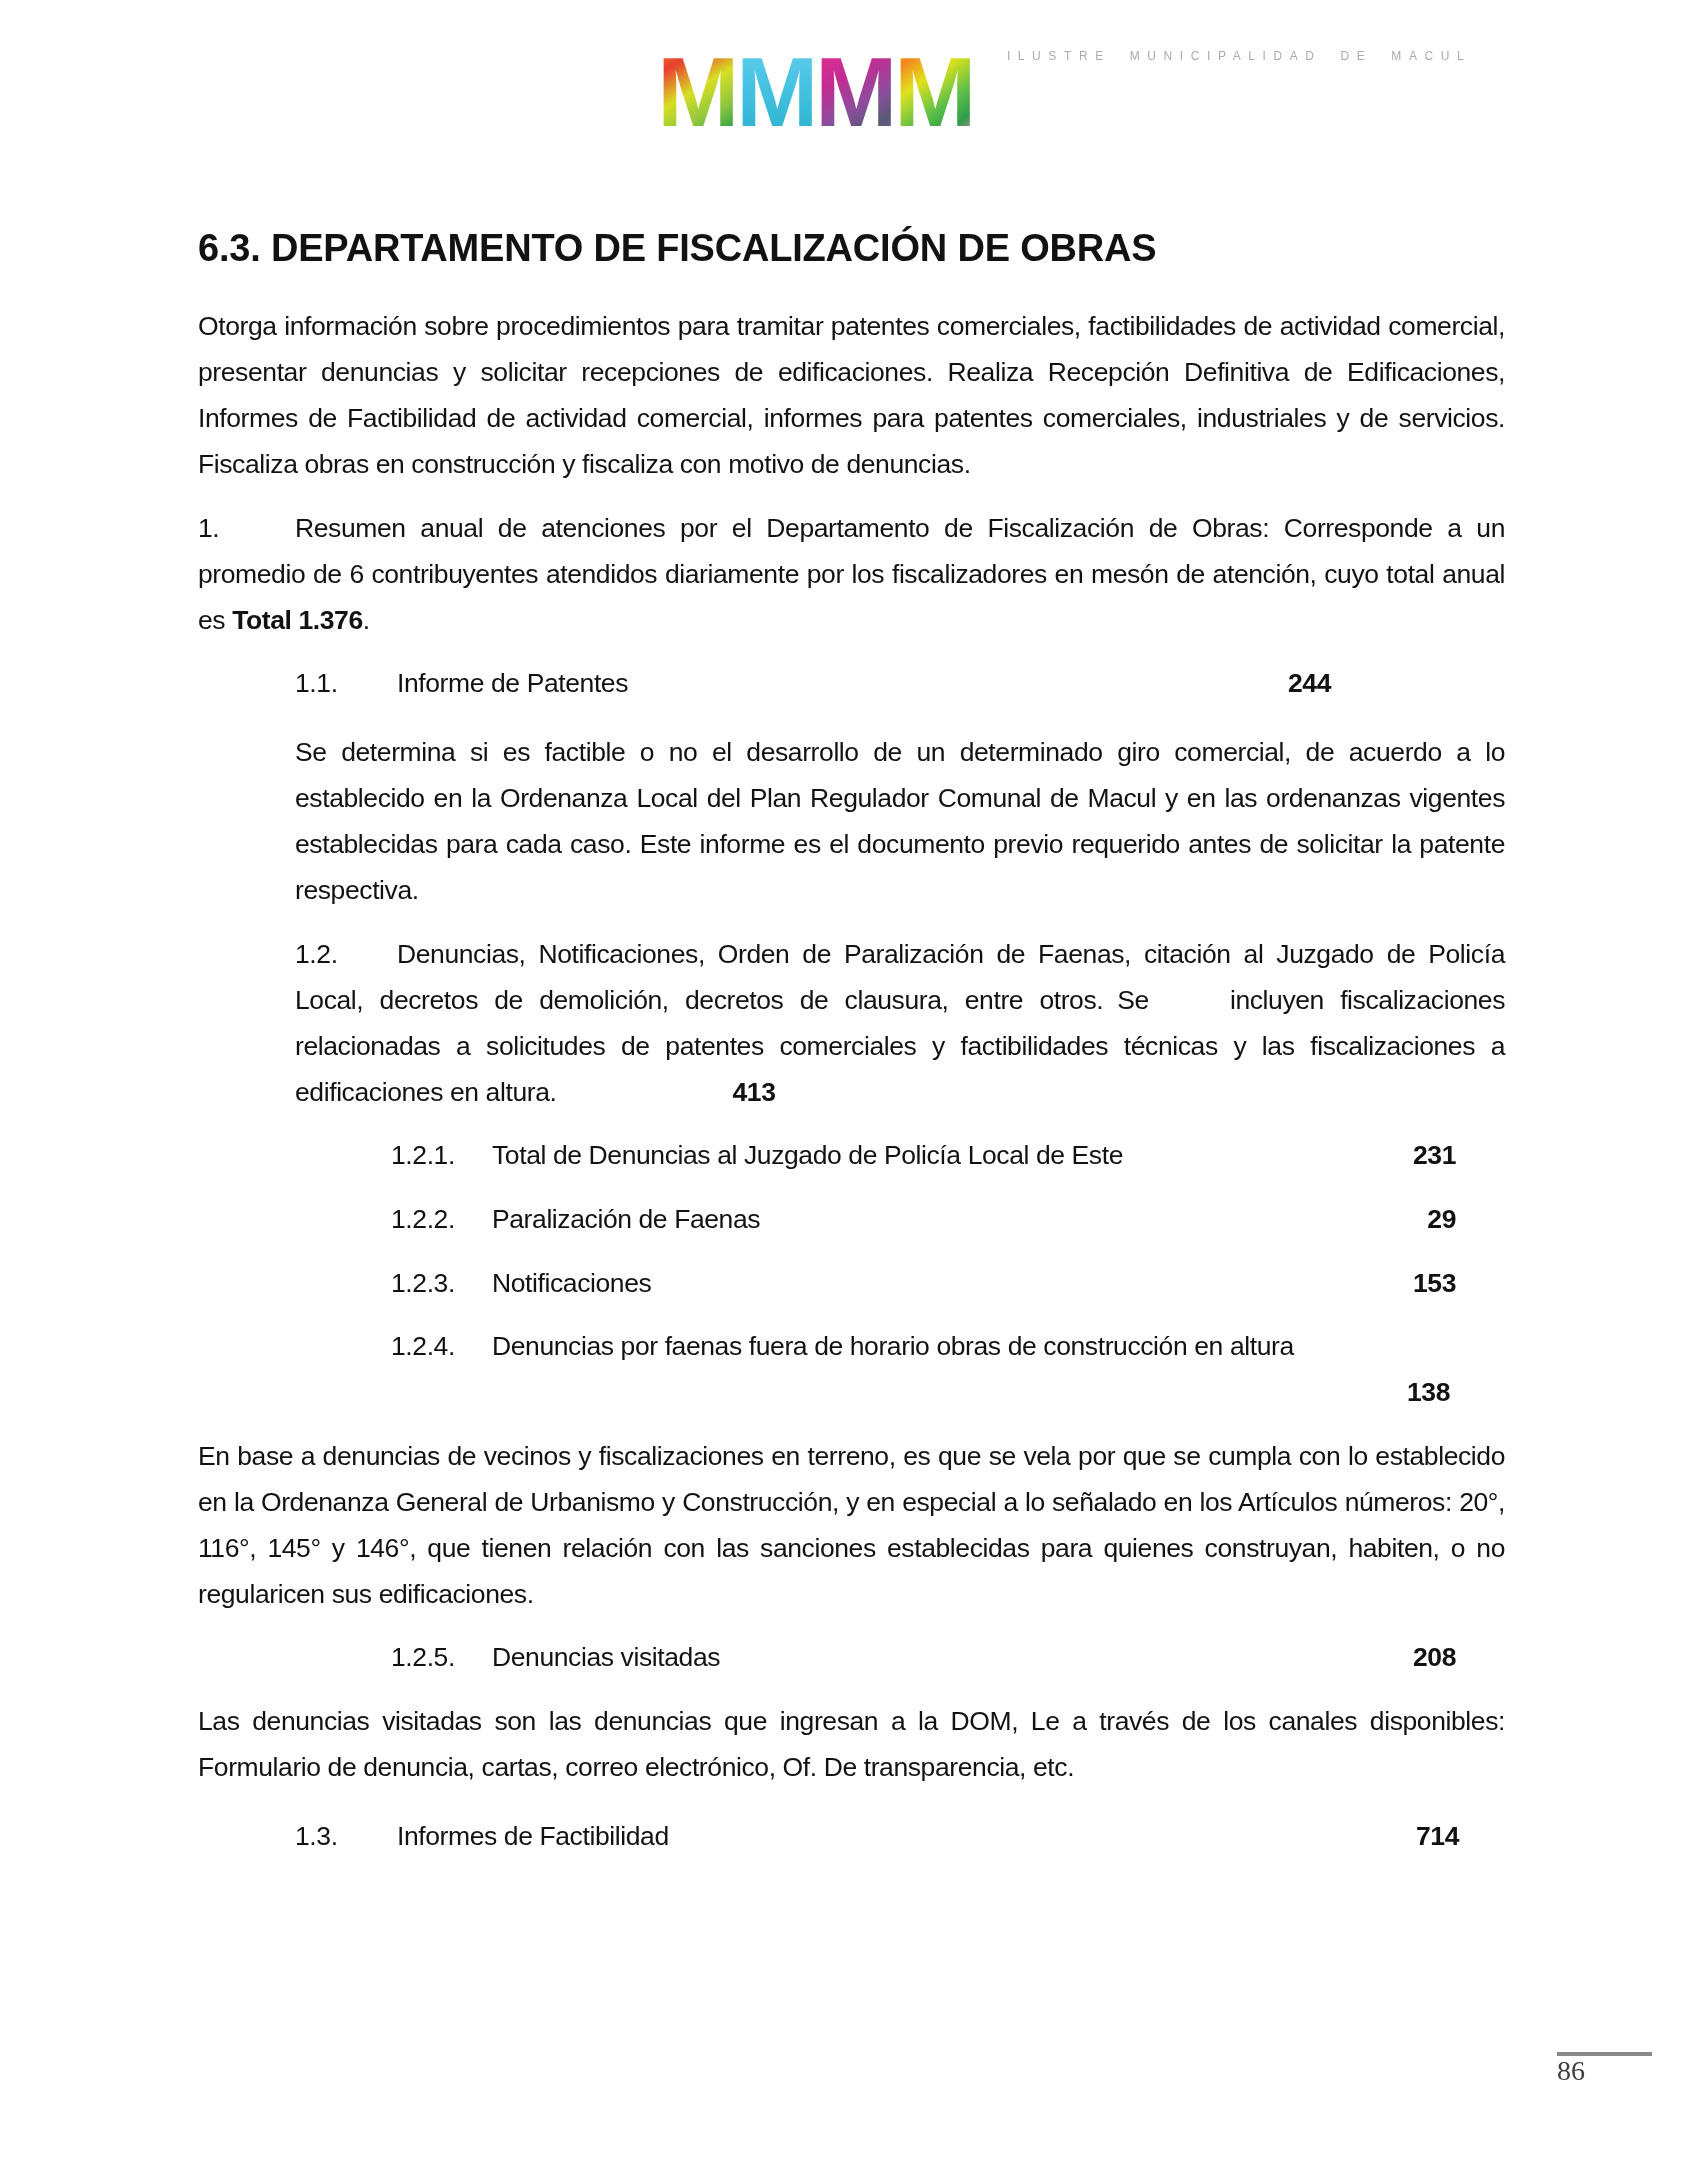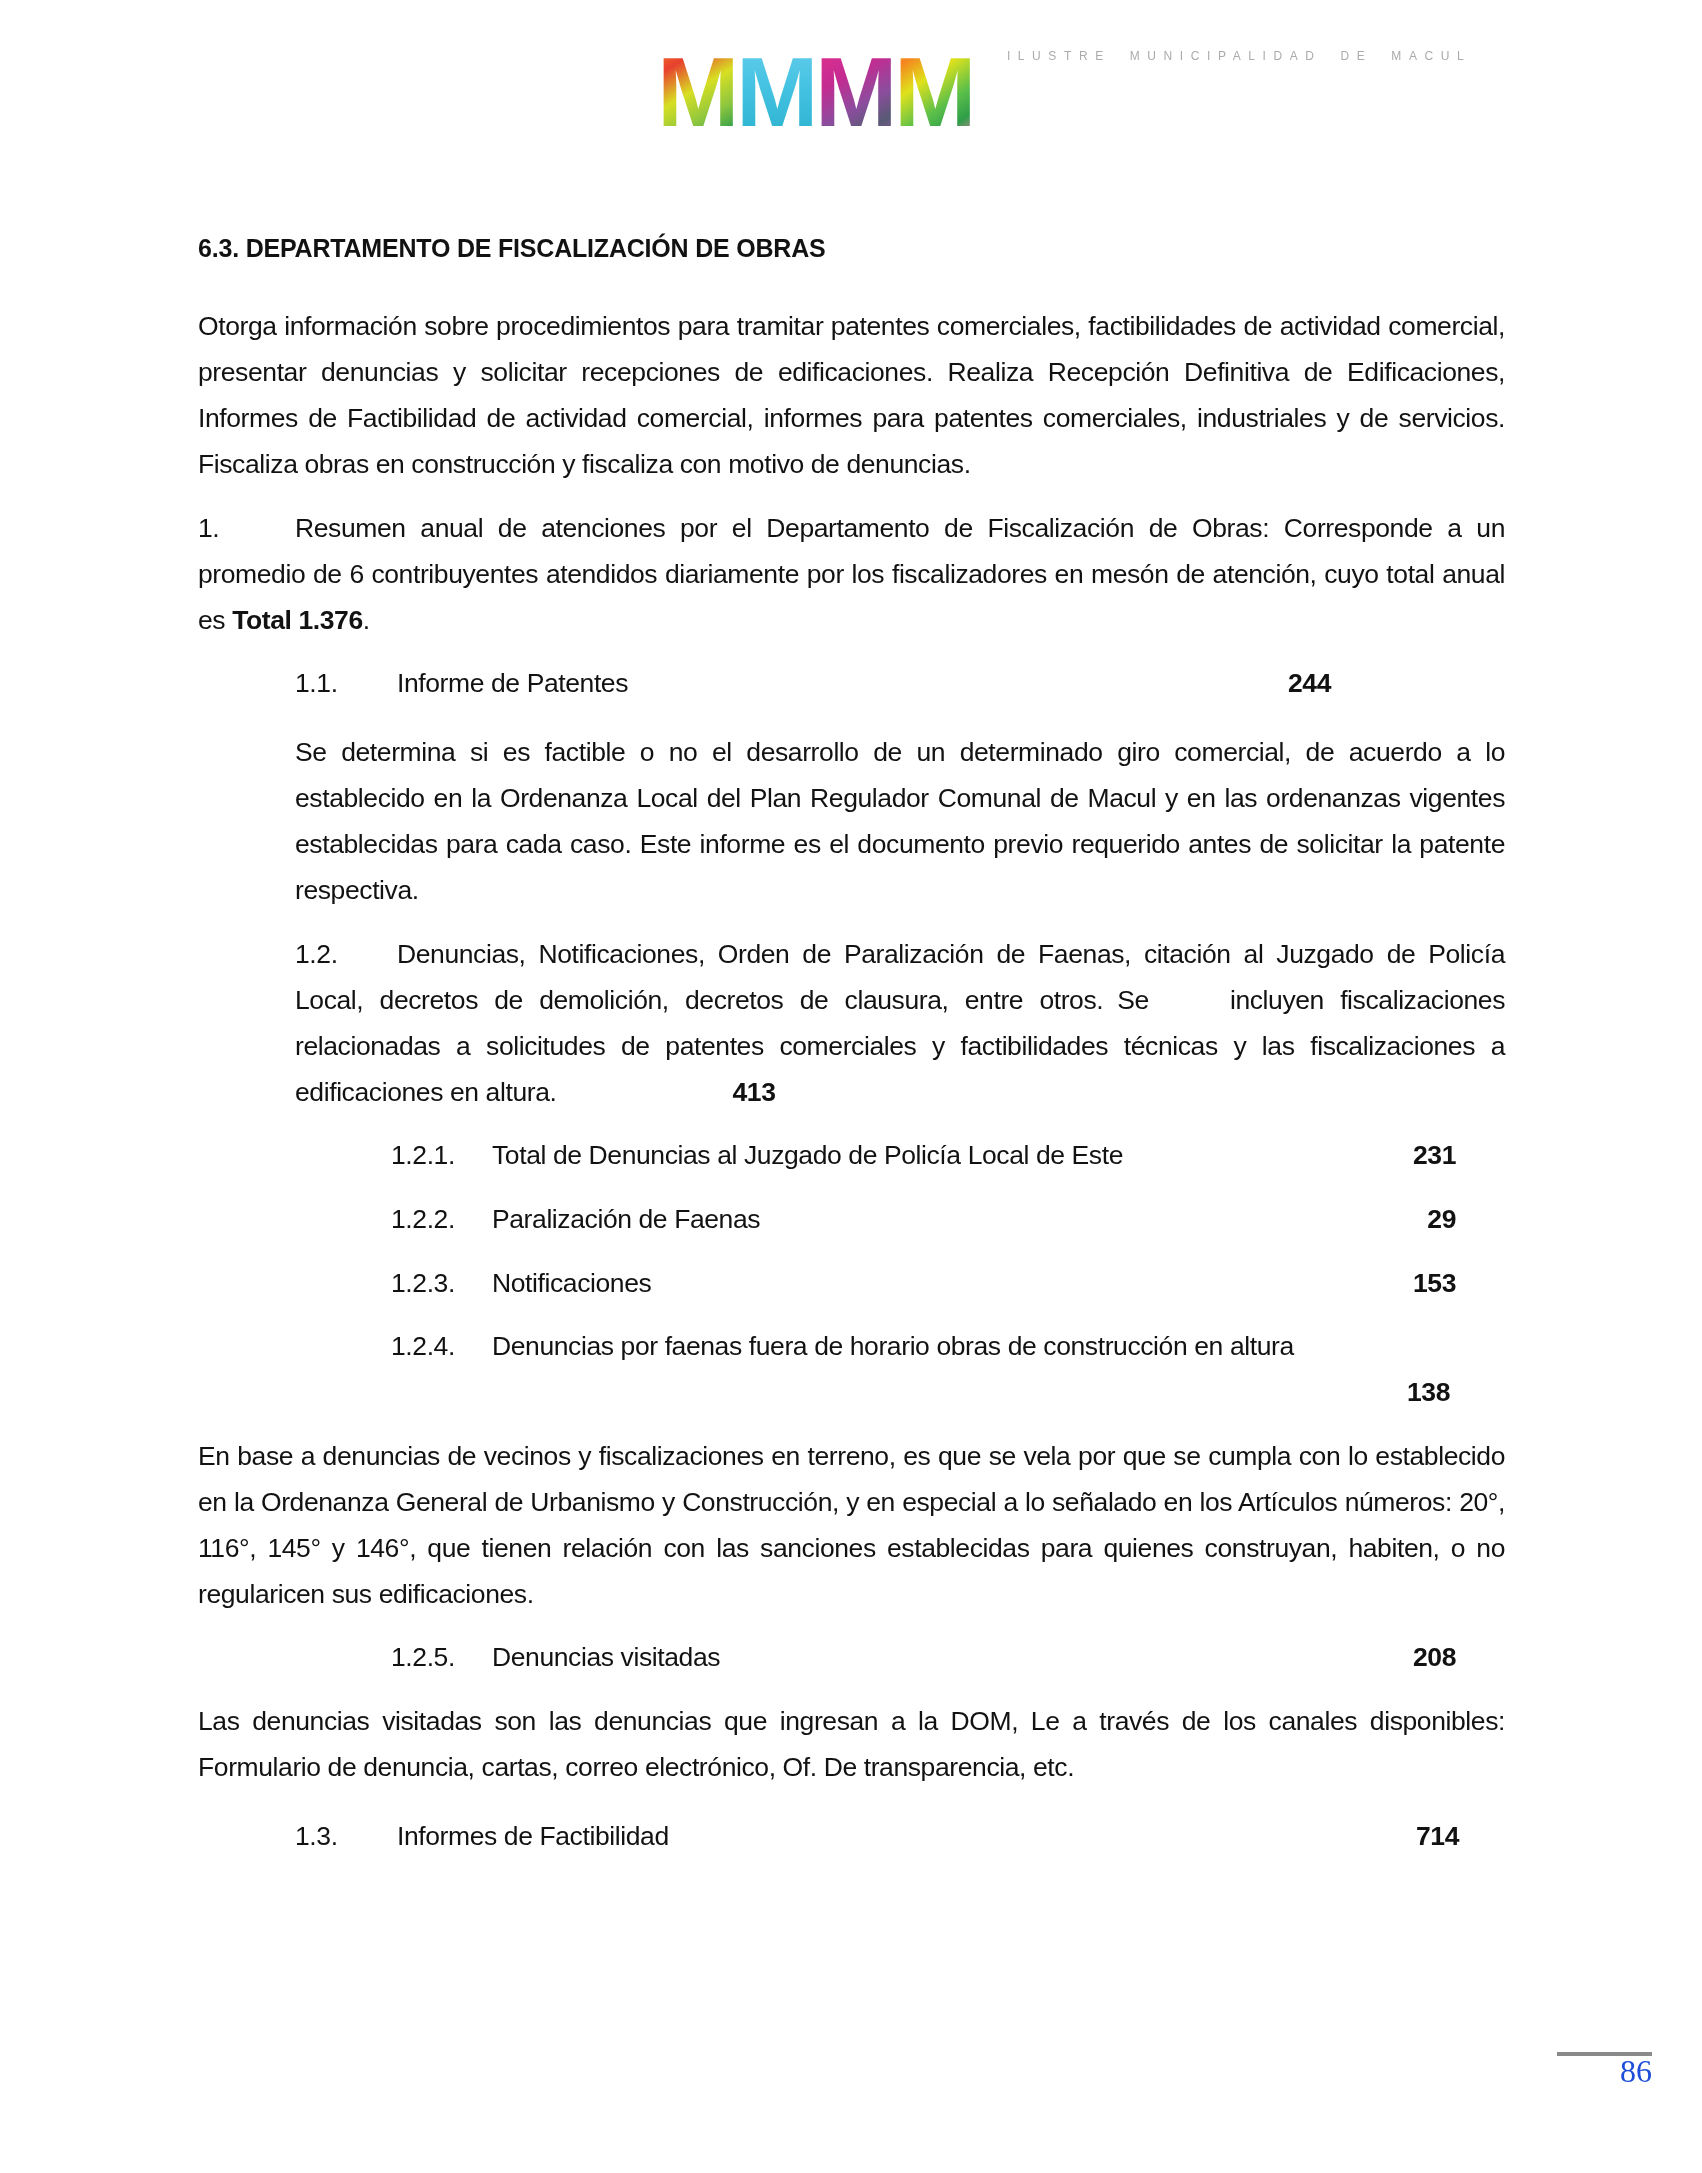--- a/index.html
+++ b/index.html
@@ -36,21 +36,21 @@
   }
 
   
   .content {
     position:absolute; left:198px; top:0; width:1307px;
     font-size:26.5px; line-height:46px; letter-spacing:-0.4px;
     text-align:justify;
   }
   .section-title {
     margin:231px 0 0 0;
-    font-size:25px; line-height:35px; font-weight:bold;
+    font-size:38px; line-height:35px; font-weight:bold;
     letter-spacing:-0.2px; text-align:left;
   }
   p { margin:0; }
   .p-intro    { margin-top:37px; }
   .p-summary  { margin-top:17.6px; }
   .num-l0 { display:inline-block; width:97px; }
   .hang    { margin-left:97px; }
   .num-l1 { display:inline-block; width:102px; }
   .num-l2 { display:inline-block; width:101px; }
 
@@ -71,23 +71,23 @@
   .val-138-line { text-align:right; padding-right:55px; font-weight:bold; }
 
   .tab-sm { display:inline-block; width:14px; }
   .tab-md { display:inline-block; width:81px; }
   .tab-lg { display:inline-block; width:176px; }
 
   
   .footer { position:absolute; top:2052px; right:51px; width:95px; }
   .footer-rule { height:3.5px; background:#8a8a8a; }
   .footer-num {
-    margin-top:1.8px; text-align:right;
+    margin-top:1.8px; text-align:left;
     font-family:"Liberation Serif","DejaVu Serif",serif;
-    font-size:32px; color:#1d4ed8; line-height:28px;
+    font-size:28px; color:#404040; line-height:28px;
   }
 </style>
 </head>
 <body>
 
 <div class="page">
 
   <div class="logo">
     <div class="logo-ms">
       <span class="logo-m m1">M</span>

